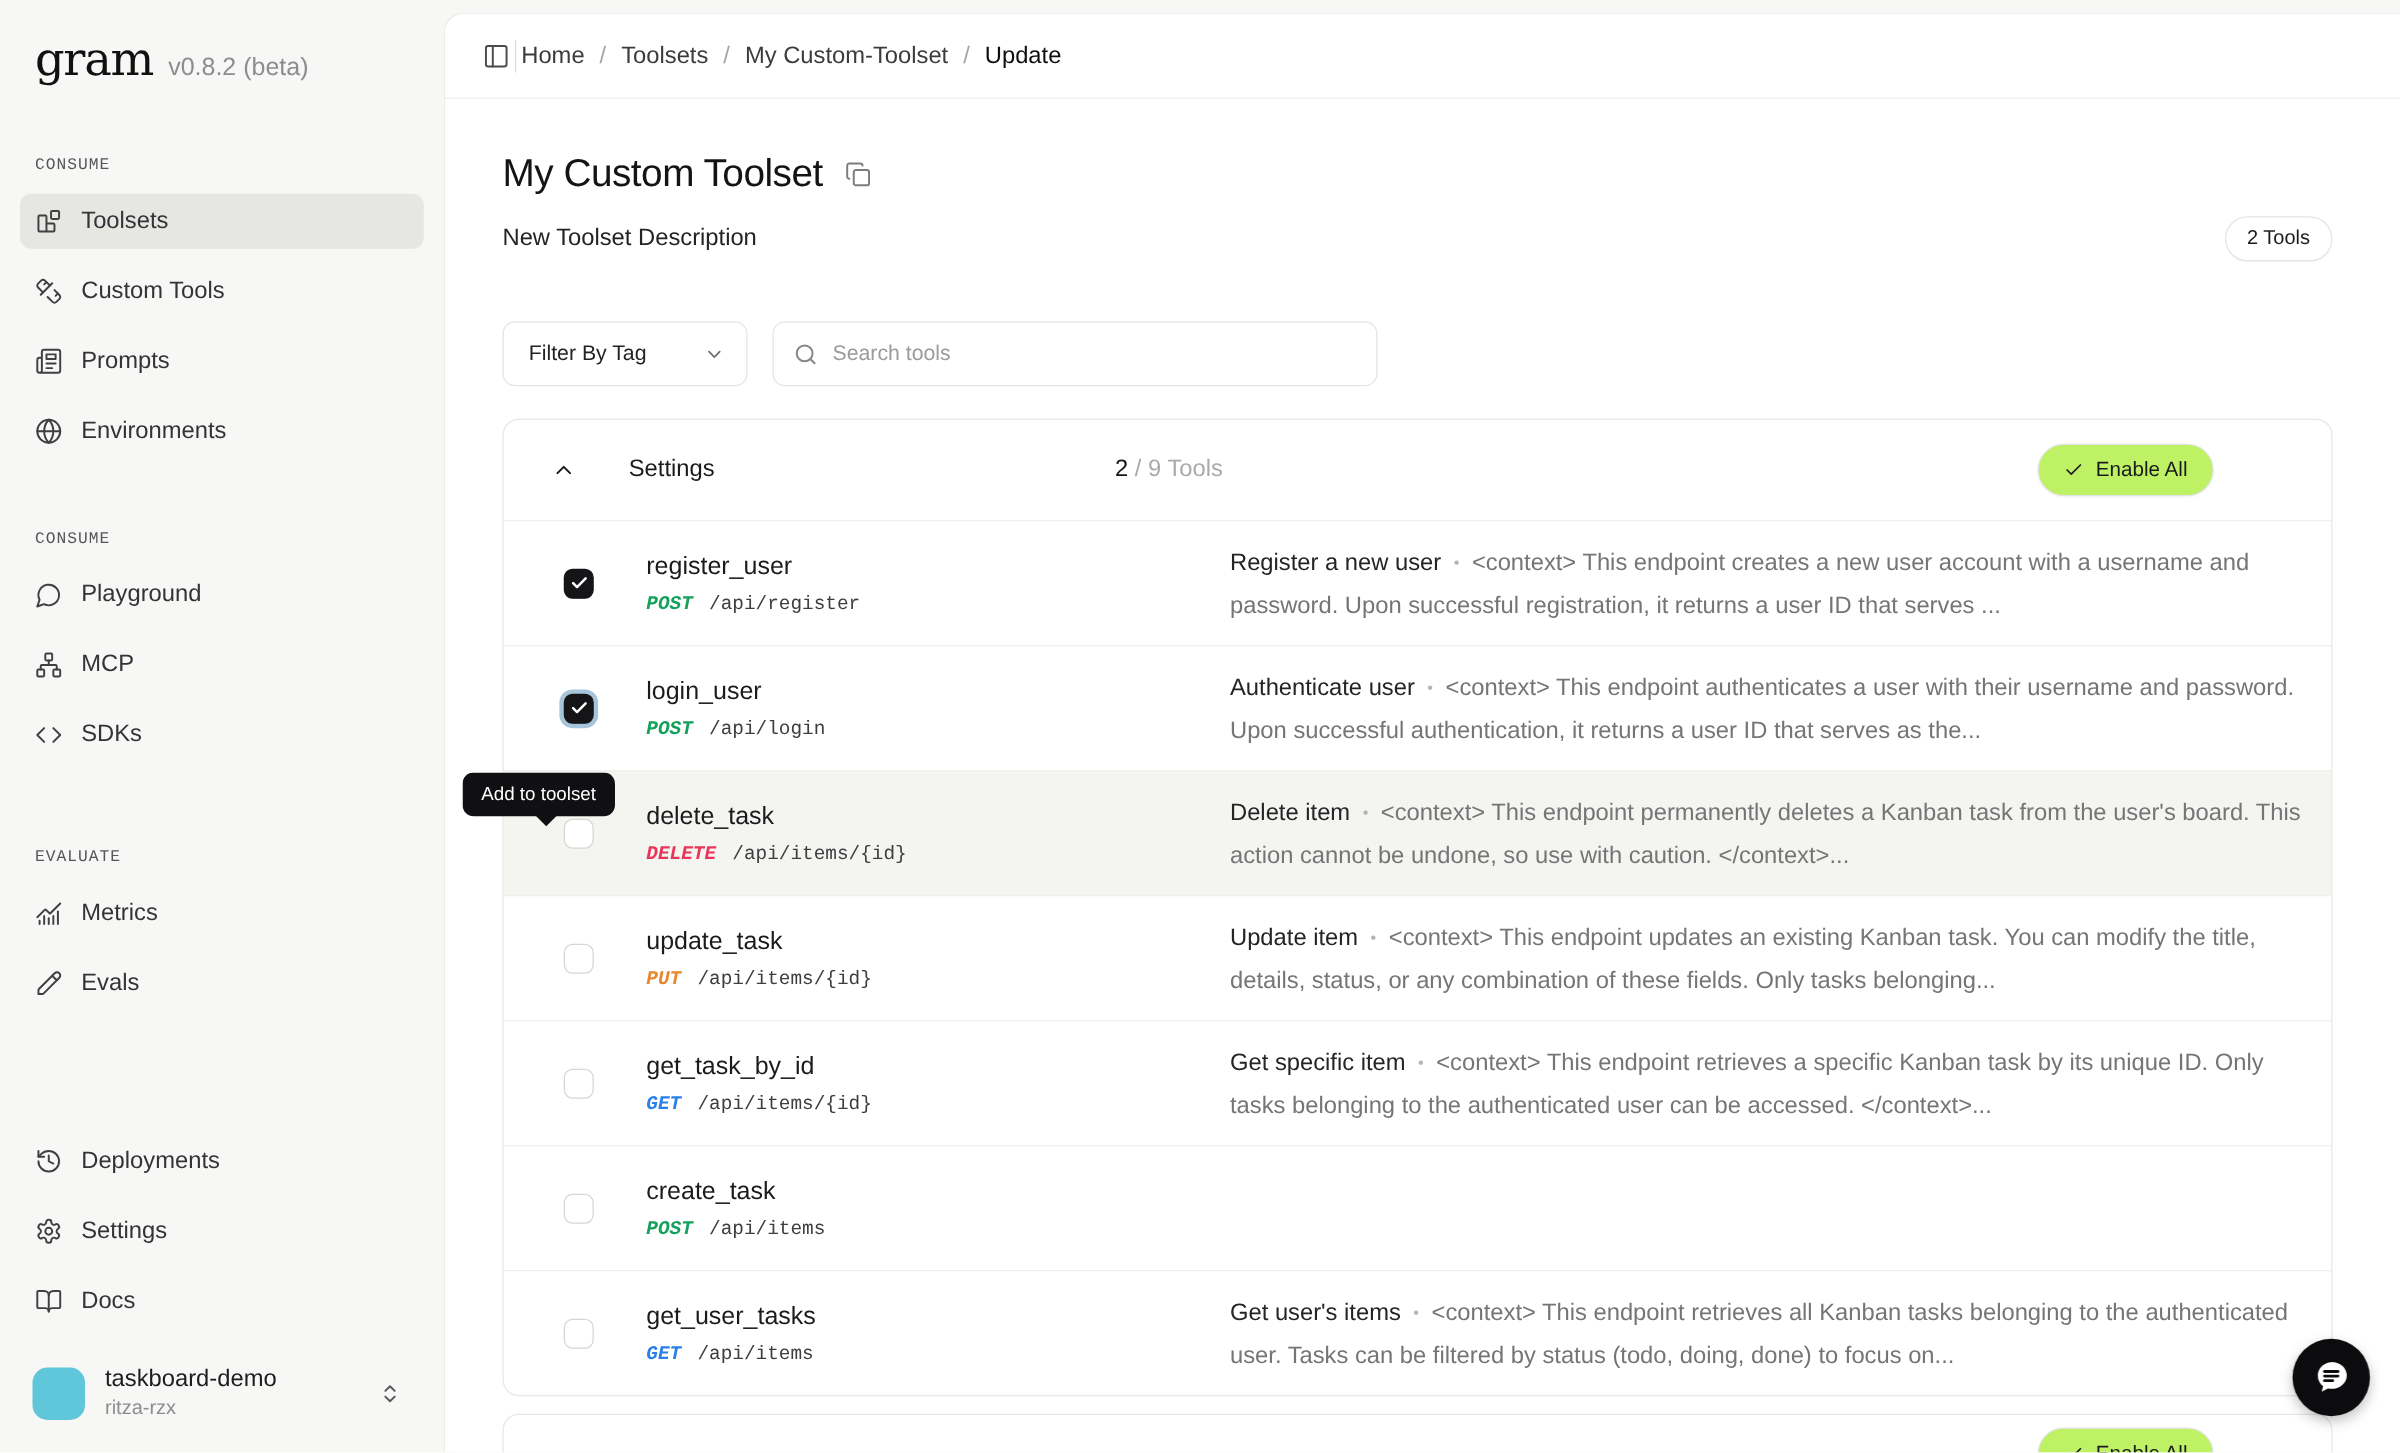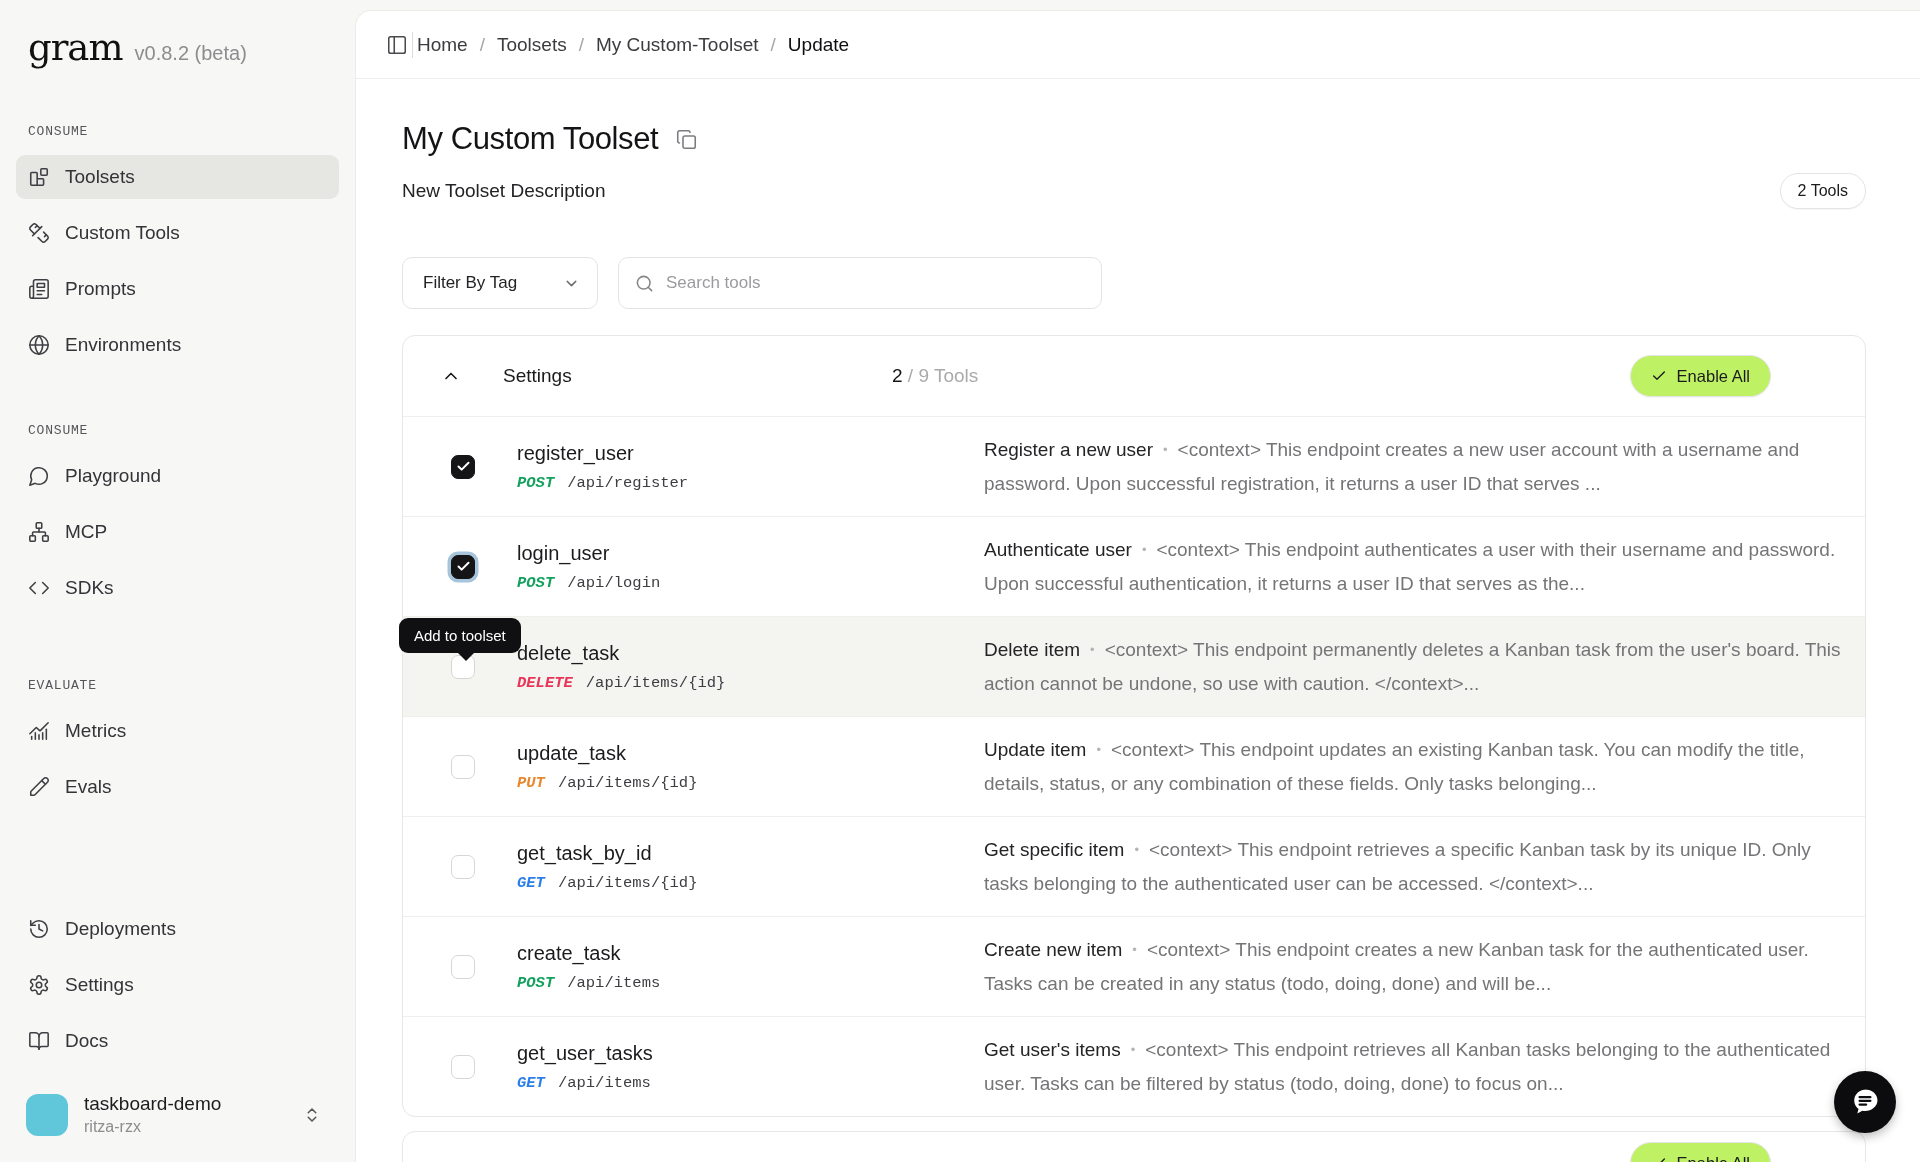--- a/index.html
+++ b/index.html
@@ -131,21 +131,21 @@
   .desc-lead { color:#242427; font-weight:500; }
   .desc-dot { color:#b4b4b7; font-size:13px; margin:0 10px; vertical-align:2px; }
   .desc-body { color:#757578; }
 
   .tool-group.partial { margin-top:14px; border-radius:13px; }
   .tool-group.partial .group-header { height:90px; align-items:flex-start; }
   .tool-group.partial .enable-all { margin-top:10px; }
 
   
   .tooltip {
-    position:fixed; left:399px; top:618px; z-index:30;
+    position:fixed; left:370px; top:618px; z-index:30;
     background:#101013; color:#fff; font-size:15px; font-weight:500;
     padding:9px 15px; border-radius:9px; white-space:nowrap;
   }
   .tooltip:after {
     content:""; position:absolute; left:58px; bottom:-8px;
     border-left:9px solid transparent; border-right:9px solid transparent;
     border-top:9px solid #101013;
   }
 
   
@@ -505,25 +505,20 @@
                   <path d="M20 6 9 17l-5-5"></path>
                 </svg>
       </span>
       <div class="tool-id">
         <div class="tool-name">create_task</div>
         <div class="tool-endpoint">
           <span class="method" style="color: rgb(19, 161, 93);">POST</span><span class="path">/api/items</span>
         </div>
       </div>
     </div>
-    <div class="row-right">
-      <div class="desc-text">
-        <span class="desc-lead">Create new item</span><span class="desc-dot">•</span><span class="desc-body">&lt;context&gt; This endpoint creates a new Kanban task for the authenticated user. Tasks can be created in any status (todo, doing, done) and will be...</span>
-      </div>
-    </div>
   </div>
 
   <div class="tool-row">
     <div class="row-left">
       <span class="checkbox">
         <svg width="15" height="15" viewBox="0 0 24 24" fill="none" stroke="#ffffff" stroke-width="3.2" stroke-linecap="round" stroke-linejoin="round">
                   <path d="M20 6 9 17l-5-5"></path>
                 </svg>
       </span>
       <div class="tool-id">

